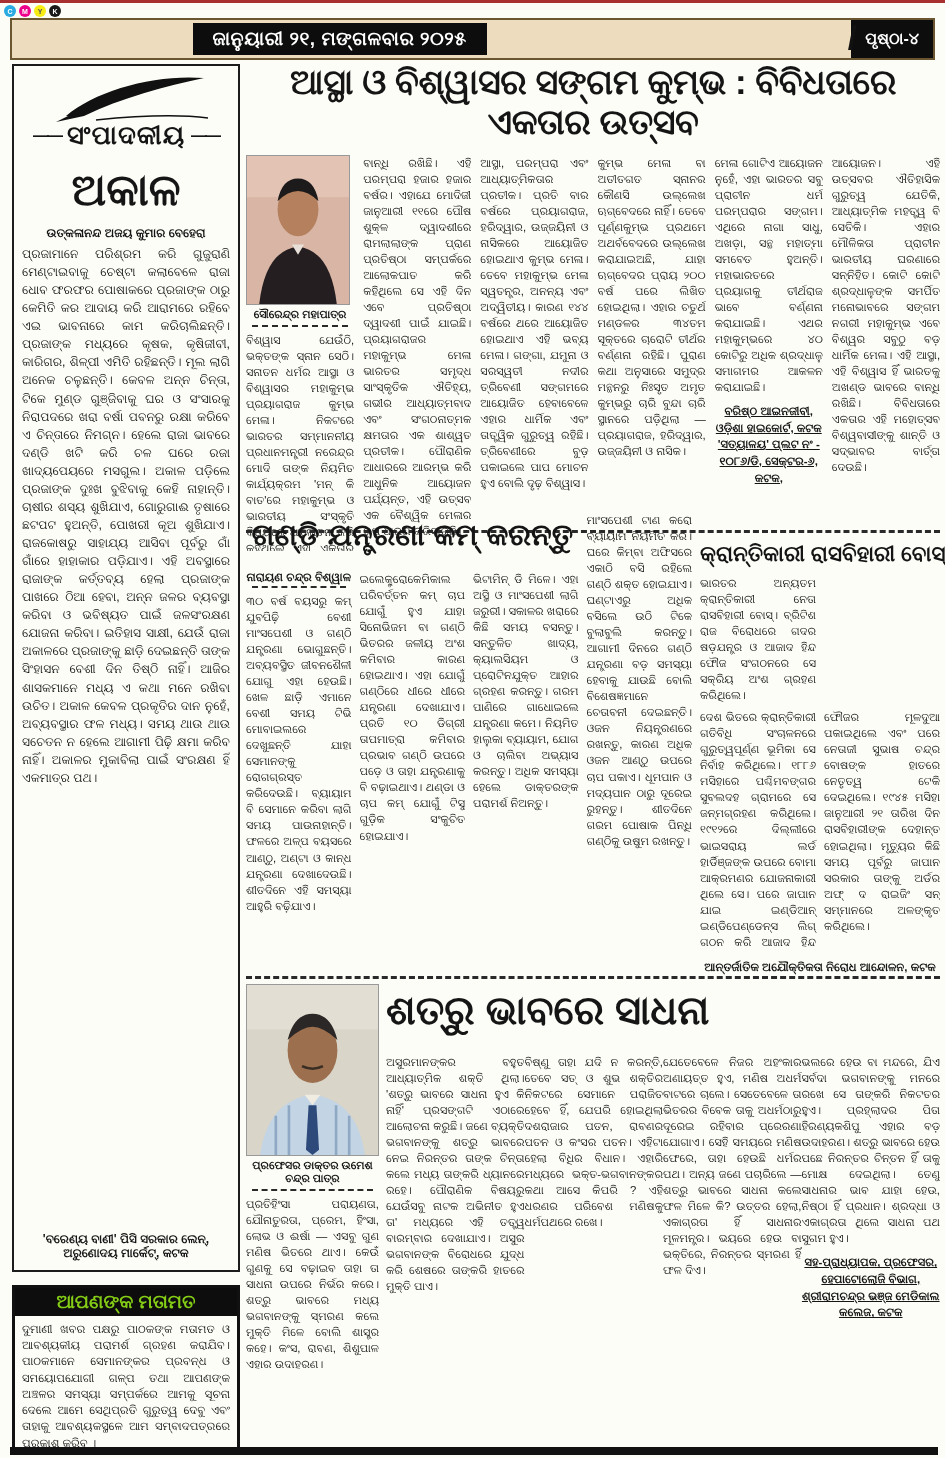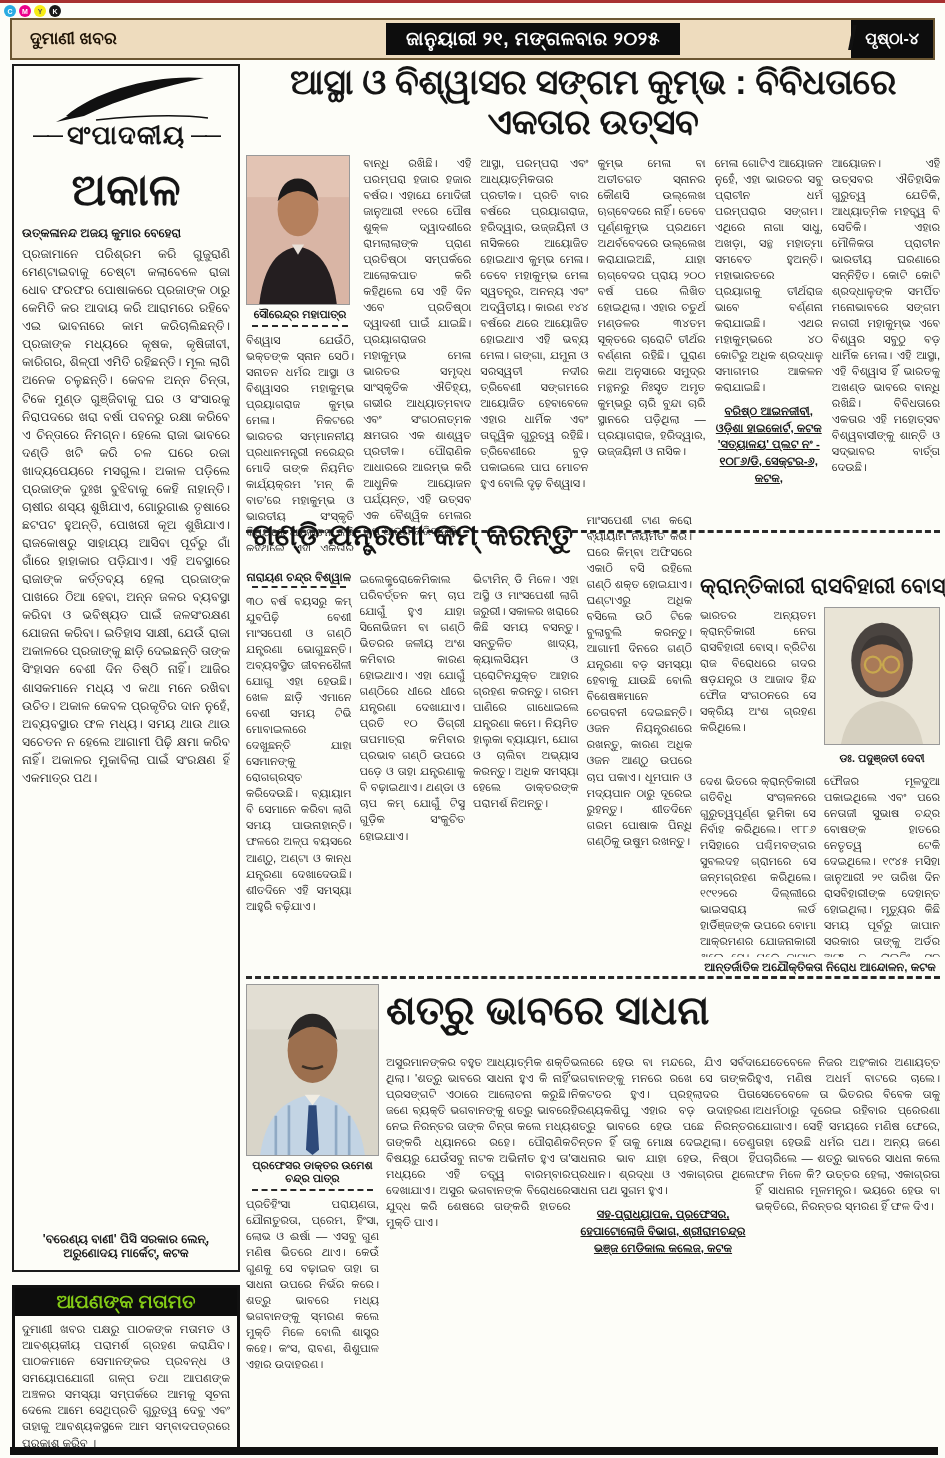--- a/index.html
+++ b/index.html
@@ -40,21 +40,21 @@
   .editorial-box {
     position:absolute; left:12px; top:64px; width:228px; height:1208px;
     border:2px solid #1c1c1c; background:#fdfdf8; padding:6px 8px;
     display:flex; flex-direction:column;
   }
   .quill { display:block; margin:0 auto; }
   .masthead { display:flex; align-items:center; justify-content:center; gap:6px; margin-top:-4px; }
   .masthead .dashes { font-weight:bold; font-size:16px; letter-spacing:-2px; }
   .masthead .masthead-text { font-size:26px; font-weight:bold; letter-spacing:1px; }
   .ed-title { text-align:center; font-size:44px; font-weight:bold; margin:14px 0 10px; }
-  .ed-byline { font-size:12px; font-weight:bold; margin-bottom:5px; }
+  .ed-byline { text-align:center; font-size:12px; font-weight:bold; margin-bottom:5px; }
   .ed-body { flex:1; overflow:hidden; font-size:12.3px; line-height:1.47; text-align:justify; }
   .ed-credit { text-align:center; font-size:12px; font-weight:bold; padding:8px 4px 4px; }
 
   
   .opinion-box {
     position:absolute; left:12px; top:1285px; width:228px; height:168px;
     border:3px solid #111; background:#fdfdf8; overflow:hidden;
   }
   .opinion-title { background:#0d0d0d; color:#84cc16; text-align:center; font-size:19px; font-weight:bold; padding:3px 0; }
   .opinion-body { font-size:11.6px; line-height:1.4; text-align:justify; padding:5px 7px 2px; }
@@ -82,21 +82,21 @@
   .art-pain { position:absolute; left:246px; top:512px; width:446px; height:436px;
     display:grid; grid-template-columns:repeat(4, 1fr); gap:8px;
     grid-template-rows:auto 1fr; }
   .headline-2 { grid-column:1/4; grid-row:1; font-size:30px; font-weight:bold; text-align:center; padding:6px 0 10px; }
   .pain-col { overflow:hidden; }
   .pain-col4 { grid-column:4; grid-row:1/3; }
   .pain-byline { text-align:center; font-size:11.5px; font-weight:bold; }
 
   
   .art-bose { position:absolute; left:700px; top:538px; width:240px; height:436px; display:flex; flex-direction:column; }
-  .headline-3 { font-size:21.5px; font-weight:bold; text-align:right; padding:4px 0 8px; white-space:nowrap;margin-top:32px; }
+  .headline-3 { font-size:21.5px; font-weight:bold; text-align:right; padding:4px 0 8px; white-space:nowrap; }
   .bose-top { display:flex; gap:8px; }
   .bose-intro { width:116px; }
   .bose-photo-col { width:116px; }
   .bose-rest { flex:1; margin-top:6px; column-count:2; column-gap:8px; }
   .bose-credit { text-align:center; font-size:11.5px; font-weight:bold; padding-top:4px; }
 
   
   .art-sadhana { position:absolute; left:246px; top:984px; width:694px; height:460px; }
   .sadh-photo-col { position:absolute; left:0; top:0; width:133px; height:460px; display:flex; flex-direction:column; }
   .headline-4 { position:absolute; left:140px; top:4px; width:554px; font-size:40px; font-weight:bold; text-align:left; }
@@ -112,21 +112,20 @@
   <div class="top-rule"></div>
 
   <div class="cmyk">
     <span class="dot c">C</span>
     <span class="dot m">M</span>
     <span class="dot y">Y</span>
     <span class="dot k">K</span>
   </div>
 
   <div class="header-bar">
-    <div class="paper-name">ଦୁମାଣୀ ଖବର</div>
     <div class="date-box">ଜାନୁୟାରୀ ୨୧, ମଙ୍ଗଳବାର ୨୦୨୫</div>
     <div class="page-box-wrap">
       <span class="slash">/</span>
       <div class="page-box">ପୃଷ୍ଠା-୪</div>
     </div>
   </div>
 
   <div class="editorial-box">
     <svg class="quill" width="180" height="52" viewBox="0 0 180 52">
       <path d="M30 44 C60 18, 120 2, 168 6 C130 14, 85 26, 48 44 Z" fill="#111"></path>
@@ -189,33 +188,20 @@
     </div>
     <div class="pain-col col-text">ଇଲେକ୍ଟ୍ରୋକେମିକାଲ ପରିବର୍ତ୍ତନ କମ୍ ଚାପ ଯୋଗୁଁ ହୁଏ ଯାହା ସିନୋଭିଜମ ବା ଗଣ୍ଠି ଭିତରର ଜଳୀୟ ଅଂଶ କମିବାର କାରଣ ହୋଇଥାଏ। ଏହା ଯୋଗୁଁ ଗଣ୍ଠିରେ ଧୀରେ ଧୀରେ ଯନ୍ତ୍ରଣା ଦେଖାଯାଏ। ପ୍ରତି ୧୦ ଡିଗ୍ରୀ ତାପମାତ୍ରା କମିବାର ପ୍ରଭାବ ଗଣ୍ଠି ଉପରେ ପଡ଼େ ଓ ତାହା ଯନ୍ତ୍ରଣାକୁ ବି ବଢ଼ାଇଥାଏ। ଥଣ୍ଡା ଓ ଚାପ କମ୍ ଯୋଗୁଁ ଟିସୁ ଗୁଡ଼ିକ ସଂକୁଚିତ ହୋଇଯାଏ।</div>
     <div class="pain-col col-text">ଭିଟାମିନ୍ ଡି ମିଳେ। ଏହା ଅସ୍ଥି ଓ ମାଂସପେଶୀ ଲାଗି ଜରୁରୀ। ସକାଳର ଖରାରେ କିଛି ସମୟ ବସନ୍ତୁ। ସନ୍ତୁଳିତ ଖାଦ୍ୟ, କ୍ୟାଲସିୟମ ଓ ପ୍ରୋଟିନଯୁକ୍ତ ଆହାର ଗ୍ରହଣ କରନ୍ତୁ। ଗରମ ପାଣିରେ ଗାଧୋଇଲେ ଯନ୍ତ୍ରଣା କମେ। ନିୟମିତ ହାଲୁକା ବ୍ୟାୟାମ, ଯୋଗ ଓ ଚାଲିବା ଅଭ୍ୟାସ କରନ୍ତୁ। ଅଧିକ ସମସ୍ୟା ହେଲେ ଡାକ୍ତରଙ୍କ ପରାମର୍ଶ ନିଅନ୍ତୁ।</div>
     <div class="pain-col pain-col4 col-text">ମାଂସପେଶୀ ଟାଣ କରୋ ବ୍ୟାୟାମ ନିୟମିତ କର। ଘରେ କିମ୍ବା ଅଫିସରେ ଏକାଠି ବସି ରହିଲେ ଗଣ୍ଠି ଶକ୍ତ ହୋଇଯାଏ। ଘଣ୍ଟାଏରୁ ଅଧିକ ବସିଲେ ଉଠି ଟିକେ ବୁଲାବୁଲି କରନ୍ତୁ। ଆଗାମୀ ଦିନରେ ଗଣ୍ଠି ଯନ୍ତ୍ରଣା ବଡ଼ ସମସ୍ୟା ହେବାକୁ ଯାଉଛି ବୋଲି ବିଶେଷଜ୍ଞମାନେ ଚେତାବନୀ ଦେଇଛନ୍ତି। ଓଜନ ନିୟନ୍ତ୍ରଣରେ ରଖନ୍ତୁ, କାରଣ ଅଧିକ ଓଜନ ଆଣ୍ଠୁ ଉପରେ ଚାପ ପକାଏ। ଧୂମପାନ ଓ ମଦ୍ୟପାନ ଠାରୁ ଦୂରେଇ ରୁହନ୍ତୁ। ଶୀତଦିନେ ଗରମ ପୋଷାକ ପିନ୍ଧି ଗଣ୍ଠିକୁ ଉଷୁମ ରଖନ୍ତୁ।</div>
   </div>
 
   <div class="art-bose">
     <div class="headline-3">କ୍ରାନ୍ତିକାରୀ ରାସବିହାରୀ ବୋସ୍</div>
     <div class="bose-top">
       <div class="bose-intro col-text">ଭାରତର ଅନ୍ୟତମ କ୍ରାନ୍ତିକାରୀ ନେତା ରାସବିହାରୀ ବୋସ୍। ବ୍ରିଟିଶ ରାଜ ବିରୋଧରେ ଗଦର ଷଡ଼ଯନ୍ତ୍ର ଓ ଆଜାଦ ହିନ୍ଦ ଫୌଜ ସଂଗଠନରେ ସେ ସକ୍ରିୟ ଅଂଶ ଗ୍ରହଣ କରିଥିଲେ।</div>
-      <div class="bose-photo-col">
-        <svg class="photo-frame" width="116" height="138" viewBox="0 0 100 120" preserveAspectRatio="none">
-          <rect width="100" height="120" fill="#e9e4d6"></rect>
-          <ellipse cx="50" cy="46" rx="27" ry="33" fill="#4a4440"></ellipse>
-          <path d="M14 120 Q20 86 50 82 Q80 86 86 120 Z" fill="#d6d0c0"></path>
-          <ellipse cx="50" cy="50" rx="19" ry="24" fill="#a97a58"></ellipse>
-          <path d="M31 40 Q36 24 50 24 Q64 24 69 40 Q58 32 50 32 Q42 32 31 40 Z" fill="#3c3734"></path>
-          <circle cx="42" cy="50" r="7" fill="none" stroke="#c8a84e" stroke-width="2"></circle>
-          <circle cx="58" cy="50" r="7" fill="none" stroke="#c8a84e" stroke-width="2"></circle>
-          <path d="M49 50 L51 50" stroke="#c8a84e" stroke-width="2"></path>
-        </svg>
-        <div class="caption">ଡଃ. ପଦୁଞ୍ଜତୀ ଦେବୀ</div>
-      </div>
     </div>
     <div class="bose-rest col-text">ଦେଶ ଭିତରେ କ୍ରାନ୍ତିକାରୀ ଗତିବିଧି ସଂଚାଳନରେ ଗୁରୁତ୍ୱପୂର୍ଣ୍ଣ ଭୂମିକା ସେ ନିର୍ବାହ କରିଥିଲେ। ୧୮୮୬ ମସିହାରେ ପଶ୍ଚିମବଙ୍ଗର ସୁବଲଦହ ଗ୍ରାମରେ ସେ ଜନ୍ମଗ୍ରହଣ କରିଥିଲେ। ୧୯୧୨ରେ ଦିଲ୍ଲୀରେ ଭାଇସରାୟ ଲର୍ଡ ହାର୍ଡିଞ୍ଜଙ୍କ ଉପରେ ବୋମା ଆକ୍ରମଣର ଯୋଜନାକାରୀ ଥିଲେ ସେ। ପରେ ଜାପାନ ଯାଇ ଇଣ୍ଡିଆନ୍ ଇଣ୍ଡିପେଣ୍ଡେନ୍ସ ଲିଗ୍ ଗଠନ କରି ଆଜାଦ ହିନ୍ଦ ଫୌଜର ମୂଳଦୁଆ ପକାଇଥିଲେ ଏବଂ ପରେ ନେତାଜୀ ସୁଭାଷ ଚନ୍ଦ୍ର ବୋଷଙ୍କ ହାତରେ ନେତୃତ୍ୱ ଟେକି ଦେଇଥିଲେ। ୧୯୪୫ ମସିହା ଜାନୁଆରୀ ୨୧ ତାରିଖ ଦିନ ରାସବିହାରୀଙ୍କ ଦେହାନ୍ତ ହୋଇଥିଲା। ମୃତ୍ୟୁର କିଛି ସମୟ ପୂର୍ବରୁ ଜାପାନ ସରକାର ତାଙ୍କୁ ଅର୍ଡର ଅଫ୍ ଦ ରାଇଜିଂ ସନ୍ ସମ୍ମାନରେ ଅଳଙ୍କୃତ କରିଥିଲେ।</div>
     <div class="bose-credit">ଆନ୍ତର୍ଜାତିକ ଅଯୌକ୍ତିକତା ନିରୋଧ ଆନ୍ଦୋଳନ, କଟକ</div>
   </div>
 
   <div class="dash-sep sep-2"></div>
 
   <div class="art-sadhana">
     <div class="sadh-photo-col">
       <svg class="photo-frame" width="133" height="172" viewBox="0 0 100 130" preserveAspectRatio="none">
@@ -234,22 +220,23 @@
         <path d="M31 42 Q36 22 50 22 Q64 22 69 42 Q58 32 50 32 Q42 32 31 42 Z" fill="#2a2726"></path>
         <path d="M42 62 Q50 66 58 62" stroke="#3a2e24" stroke-width="2" fill="none"></path>
       </svg>
       <div class="caption">ପ୍ରଫେସର ଡାକ୍ତର ଉମେଶ ଚନ୍ଦ୍ର ପାତ୍ର</div>
       <div class="dash-line"></div>
       <div class="col-text" style="flex:1">ପ୍ରତିହିଂସା ପରାୟଣତା, ଯୌନାତୁରତା, ପ୍ରେମ, ହିଂସା, ଲୋଭ ଓ ଈର୍ଷା — ଏସବୁ ଗୁଣ ମଣିଷ ଭିତରେ ଥାଏ। କେଉଁ ଗୁଣକୁ ସେ ବଢ଼ାଇବ ତାହା ତା ସାଧନା ଉପରେ ନିର୍ଭର କରେ। ଶତ୍ରୁ ଭାବରେ ମଧ୍ୟ ଭଗବାନଙ୍କୁ ସ୍ମରଣ କଲେ ମୁକ୍ତି ମିଳେ ବୋଲି ଶାସ୍ତ୍ର କହେ। କଂସ, ରାବଣ, ଶିଶୁପାଳ ଏହାର ଉଦାହରଣ।</div>
     </div>
     <div class="headline-4">ଶତ୍ରୁ ଭାବରେ ସାଧନା</div>
     <div class="sadh-cols">
       <div class="sadh-col col-text">ଅସୁରମାନଙ୍କର ବହୁତ ଆଧ୍ୟାତ୍ମିକ ଶକ୍ତି ଥିଲା। 'ଶତ୍ରୁ ଭାବରେ ସାଧନା ହୁଏ କି ନାହିଁ' ପ୍ରସଙ୍ଗଟି ଏଠାରେ ଆଲୋଚନା କରୁଛି। ଜଣେ ବ୍ୟକ୍ତି ଭଗବାନଙ୍କୁ ଶତ୍ରୁ ଭାବରେ ନେଇ ନିରନ୍ତର ତାଙ୍କ ଚିନ୍ତା କଲେ ମଧ୍ୟ ତାଙ୍କରି ଧ୍ୟାନରେ ରହେ। ପୌରାଣିକ ବିଷୟରୁ ଯେଉଁସବୁ ନାଟକ ଅଭିନୀତ ହୁଏ ତା' ମଧ୍ୟରେ ଏହି ତତ୍ତ୍ୱ ବାରମ୍ବାର ଦେଖାଯାଏ। ଅସୁର ଭଗବାନଙ୍କ ବିରୋଧରେ ଯୁଦ୍ଧ କରି ଶେଷରେ ତାଙ୍କରି ହାତରେ ମୁକ୍ତି ପାଏ।</div>
+      <div class="sadh-col col-text">ବିଷ୍ଣୁ ତାହା ଯଦି ନ କରନ୍ତି, ତେବେ ସତ୍ ଓ ଶୁଭ ଶକ୍ତିର ନିକଟରେ ସେମାନେ ପରାଜିତ ହେବେ ହିଁ, ଯେପରି ହୋଇଥିଲା ଦଶରାଜାର ପତନ, ରାବଣର ପତନ ଓ କଂସର ପତନ। ଏହିଟା ହେଲା ବିଧିର ବିଧାନ। ଏହାରି ମଧ୍ୟରେ ଭକ୍ତ-ଭଗବାନଙ୍କର କଥା ଆସେ କିପରି ? ଏହି ଧରଣର ପରିବେଶ ମଣିଷକୁ ଧର୍ମପଥରେ ରଖେ।</div>
+      <div class="sadh-col col-text">ଯେତେବେଳେ ନିଜର ଅହଂକାର ଅଣାୟତ୍ତ ହୁଏ, ମଣିଷ ଅଧର୍ମ ବାଟରେ ଚାଲେ। ସେତେବେଳେ ତା ଭିତରର ବିବେକ ତାକୁ ଅଧର୍ମଠାରୁ ଦୂରେଇ ରହିବାର ପ୍ରେରଣା ଯୋଗାଏ। ସେହି ସମୟରେ ମଣିଷ ଫେରେ, ତାହା ହେଉଛି ଧର୍ମର ପଥ। ଅନ୍ୟ ଜଣେ ପଚାରିଲେ — ଶତ୍ରୁ ଭାବରେ ସାଧନା କଲେ ଫଳ ମିଳେ କି? ଉତ୍ତର ହେଲା, ଏକାଗ୍ରତା ହିଁ ସାଧନାର ମୂଳମନ୍ତ୍ର। ଭୟରେ ହେଉ ବା ଭକ୍ତିରେ, ନିରନ୍ତର ସ୍ମରଣ ହିଁ ଫଳ ଦିଏ।</div>
       <div class="sadh-col">
         <div class="col-text">ଭଲରେ ହେଉ ବା ମନ୍ଦରେ, ଯିଏ ସର୍ବଦା ଭଗବାନଙ୍କୁ ମନରେ ରଖେ ସେ ତାଙ୍କରି ନିକଟତର ହୁଏ। ପ୍ରହ୍ଲାଦର ପିତା ହିରଣ୍ୟକଶିପୁ ଏହାର ବଡ଼ ଉଦାହରଣ। ଶତ୍ରୁ ଭାବରେ ହେଉ ପଛେ ନିରନ୍ତର ଚିନ୍ତନ ହିଁ ତାକୁ ମୋକ୍ଷ ଦେଇଥିଲା। ତେଣୁ ସାଧନାର ଭାବ ଯାହା ହେଉ, ନିଷ୍ଠା ହିଁ ପ୍ରଧାନ। ଶ୍ରଦ୍ଧା ଓ ଏକାଗ୍ରତା ଥିଲେ ସାଧନା ପଥ ସୁଗମ ହୁଏ।</div>
         <div class="credit-block">ସହ-ପ୍ରାଧ୍ୟାପକ, ପ୍ରଫେସର, ହେପାଟୋଲୋଜି ବିଭାଗ, ଶ୍ରୀରାମଚନ୍ଦ୍ର ଭଞ୍ଜ ମେଡିକାଲ କଲେଜ, କଟକ</div>
       </div>
-      <div class="sadh-col col-text">ଯେତେବେଳେ ନିଜର ଅହଂକାର ଅଣାୟତ୍ତ ହୁଏ, ମଣିଷ ଅଧର୍ମ ବାଟରେ ଚାଲେ। ସେତେବେଳେ ତା ଭିତରର ବିବେକ ତାକୁ ଅଧର୍ମଠାରୁ ଦୂରେଇ ରହିବାର ପ୍ରେରଣା ଯୋଗାଏ। ସେହି ସମୟରେ ମଣିଷ ଫେରେ, ତାହା ହେଉଛି ଧର୍ମର ପଥ। ଅନ୍ୟ ଜଣେ ପଚାରିଲେ — ଶତ୍ରୁ ଭାବରେ ସାଧନା କଲେ ଫଳ ମିଳେ କି? ଉତ୍ତର ହେଲା, ଏକାଗ୍ରତା ହିଁ ସାଧନାର ମୂଳମନ୍ତ୍ର। ଭୟରେ ହେଉ ବା ଭକ୍ତିରେ, ନିରନ୍ତର ସ୍ମରଣ ହିଁ ଫଳ ଦିଏ।</div>
     </div>
   </div>
 
   <div class="bottom-rule"></div>
 </div>
 
 </body></html>

